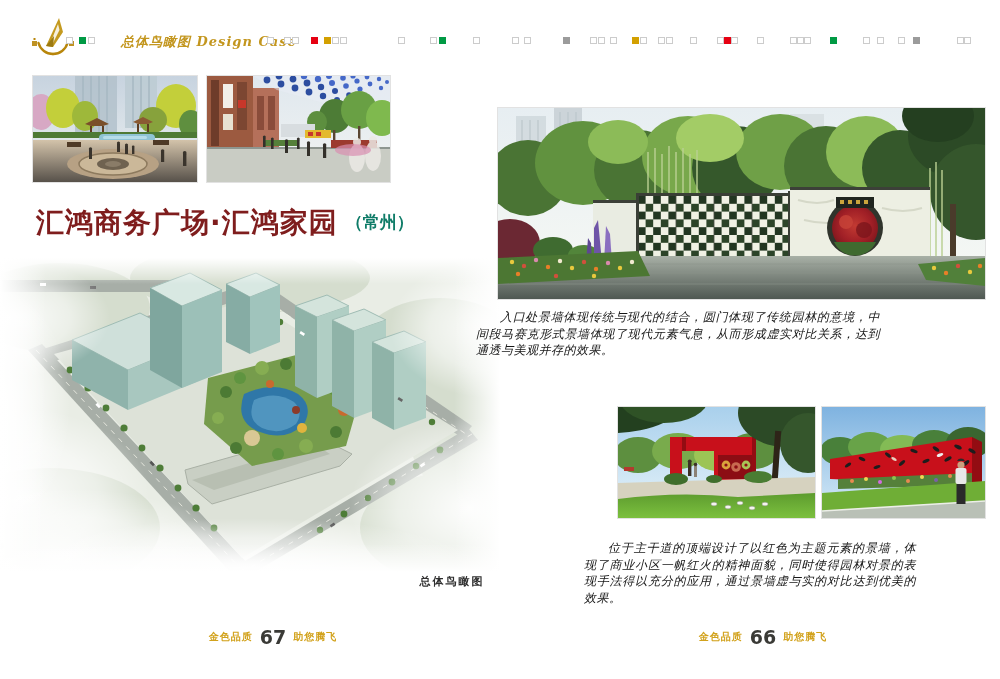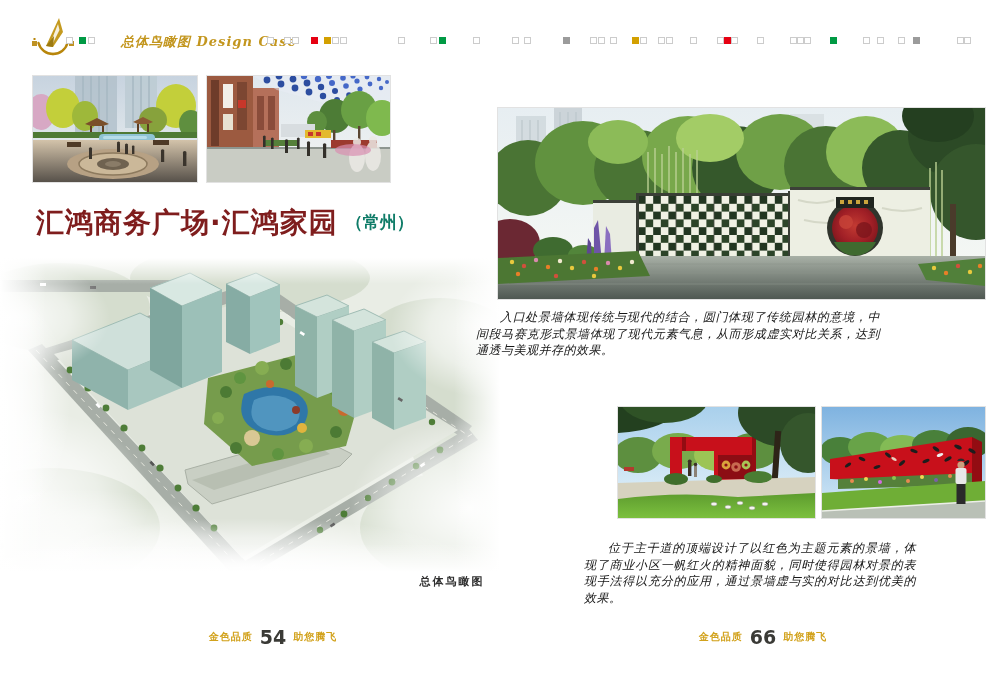--- a/index.html
+++ b/index.html
@@ -406,21 +406,21 @@
         <rect x="454" y="0" width="46" height="314" fill="url(#fadeR)"></rect>
         <rect x="0" y="0" width="500" height="26" fill="url(#fadeT)"></rect>
         <rect x="0" y="286" width="500" height="28" fill="url(#fadeB)"></rect>
       </g>
     </svg>
   </div>
   <div class="abs aerial-caption">总体鸟瞰图</div>
 
   <div class="abs footer footer-left">
     <span class="f-brand">金色品质</span>
-    <span class="f-page">54</span>
+    <span class="f-page">67</span>
     <span class="f-slogan">助您腾飞</span>
   </div>
 
   <div class="abs photo photo-main">
     <svg width="487" height="191" viewBox="0 0 487 191">
       <defs>
         <linearGradient id="skyM" x1="0" y1="0" x2="0" y2="1">
           <stop offset="0" stop-color="#e7eef2"></stop>
             <stop offset="1" stop-color="#f7f9f4"></stop>
         </linearGradient>

